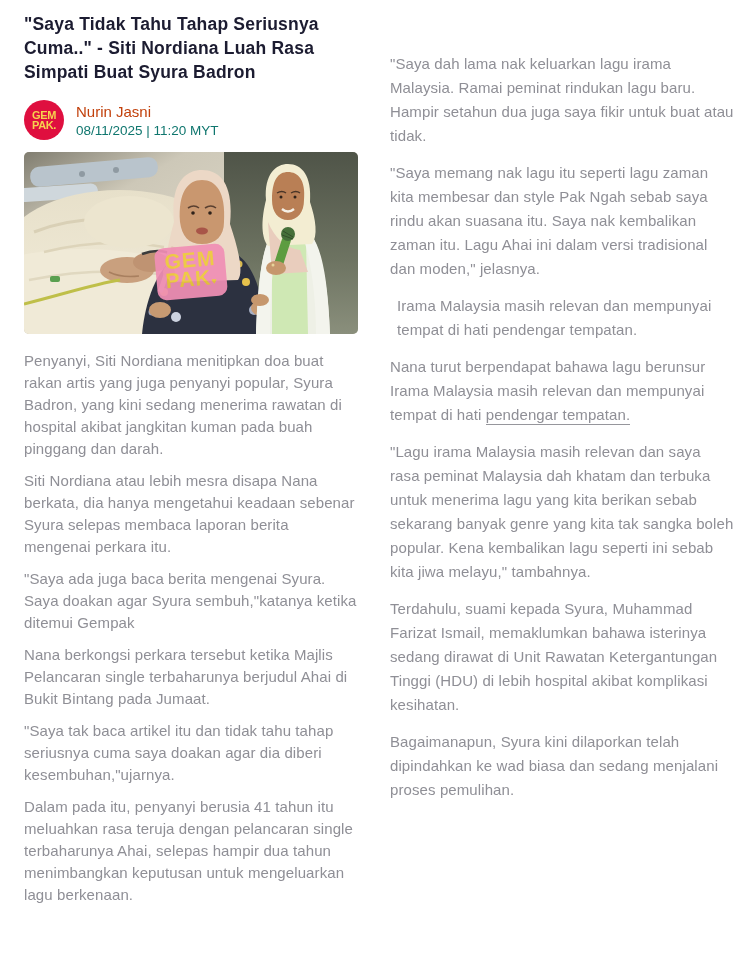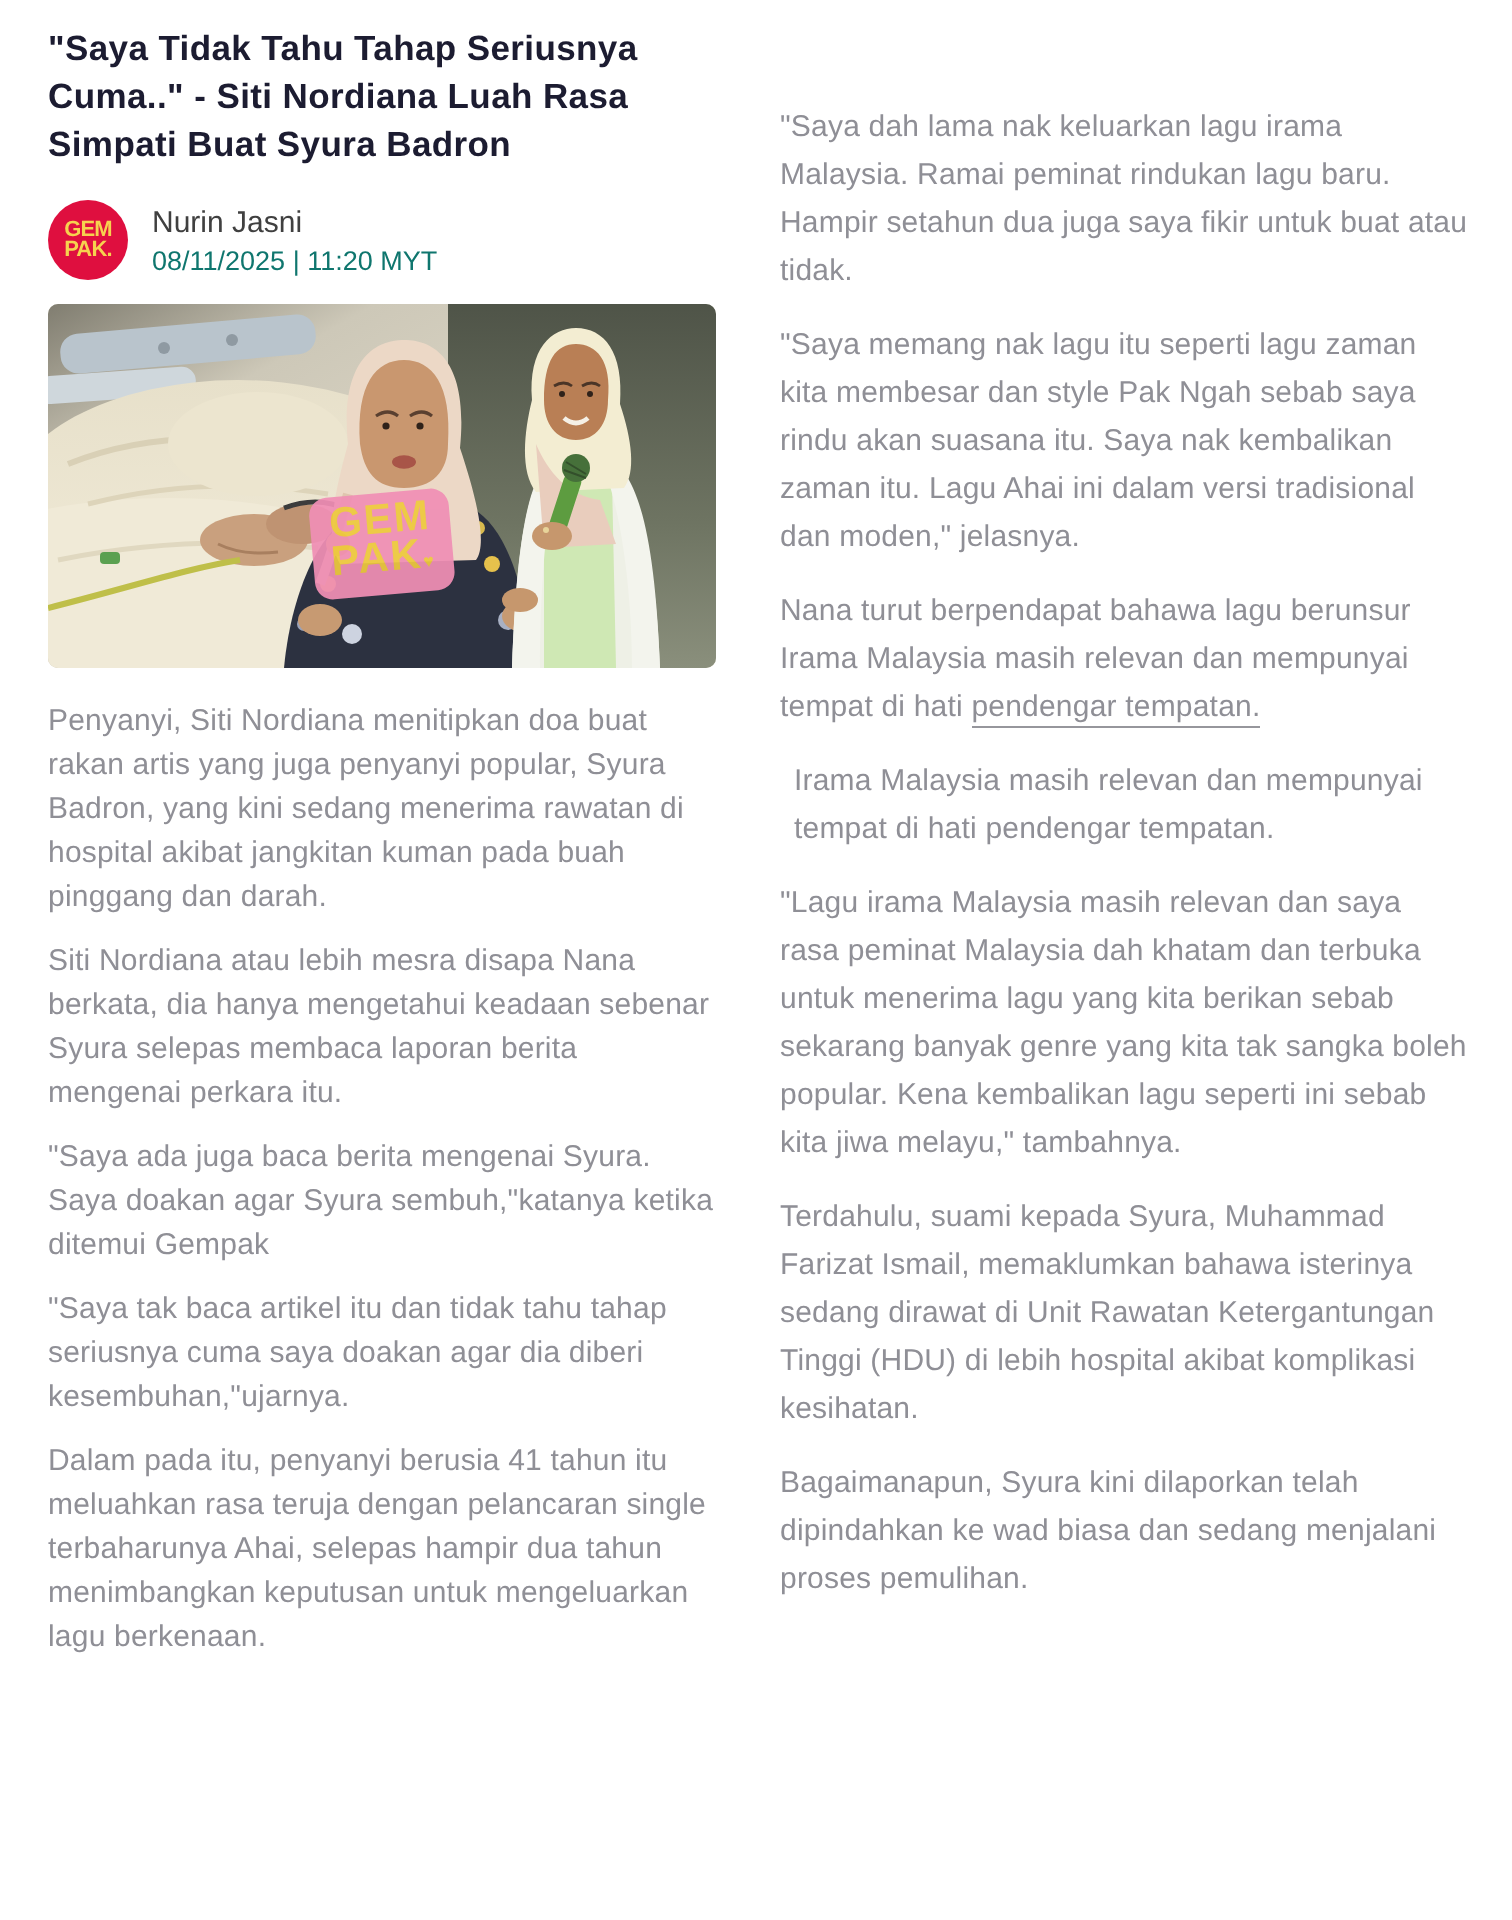--- a/index.html
+++ b/index.html
@@ -46,21 +46,21 @@
   .logo-badge span{
     font-size:11px;
     font-weight:900;
     color:#f6d24f;
     line-height:10px;
     letter-spacing:-0.4px;
   }
   .byline-meta{display:flex;flex-direction:column;}
   .author{
     font-size:15px;
-    color:#404040;
+    color:#c2410c;
     margin-bottom:3px;
   }
   .date{
     font-size:13.5px;
     color:#0f766e;
   }
 
   .photo{
     margin-top:12px;
     width:334px;height:182px;
@@ -220,30 +220,31 @@
       <div class="watermark">
         <span class="wm-line">GEM</span>
         <span class="wm-line"><span>PAK</span><span class="wm-heart">♥</span></span>
       </div>
     </div>
 
     <div class="paras" id="left-paras">
         <p class="para"><span>Penyanyi, Siti Nordiana menitipkan doa buat rakan artis yang juga penyanyi popular, Syura Badron, yang kini sedang menerima rawatan di hospital akibat jangkitan kuman pada buah pinggang dan darah.</span></p>
         <p class="para"><span>Siti Nordiana atau lebih mesra disapa Nana berkata, dia hanya mengetahui keadaan sebenar Syura selepas membaca laporan berita mengenai perkara itu.</span></p>
         <p class="para"><span>"Saya ada juga baca berita mengenai Syura. Saya doakan agar Syura sembuh,"katanya ketika ditemui Gempak</span></p>
+        <p class="para"><span>Nana berkongsi perkara tersebut ketika Majlis Pelancaran single terbaharunya berjudul Ahai di Bukit Bintang pada Jumaat.</span></p>
         <p class="para"><span>"Saya tak baca artikel itu dan tidak tahu tahap seriusnya cuma saya doakan agar dia diberi kesembuhan,"ujarnya.</span></p>
         <p class="para"><span>Dalam pada itu, penyanyi berusia 41 tahun itu meluahkan rasa teruja dengan pelancaran single terbaharunya Ahai, selepas hampir dua tahun menimbangkan keputusan untuk mengeluarkan lagu berkenaan.</span></p>
       </div>
   </div>
 
   <div class="col-right">
     <div class="paras" id="right-paras">
         <p class="para"><span>"Saya dah lama nak keluarkan lagu irama Malaysia. Ramai peminat rindukan lagu baru. Hampir setahun dua juga saya fikir untuk buat atau tidak.</span></p>
         <p class="para"><span>"Saya memang nak lagu itu seperti lagu zaman kita membesar dan style Pak Ngah sebab saya rindu akan suasana itu. Saya nak kembalikan zaman itu. Lagu Ahai ini dalam versi tradisional dan moden," jelasnya.</span></p>
+        <p class="para indent"><span>Irama Malaysia masih relevan dan mempunyai tempat di hati pendengar tempatan.</span></p>
         <p class="para"><span>Nana turut berpendapat bahawa lagu berunsur Irama Malaysia masih relevan dan mempunyai tempat di hati </span><span class="u-link">pendengar tempatan.</span></p>
-        <p class="para indent"><span>Irama Malaysia masih relevan dan mempunyai tempat di hati pendengar tempatan.</span></p>
         <p class="para"><span>"Lagu irama Malaysia masih relevan dan saya rasa peminat Malaysia dah khatam dan terbuka untuk menerima lagu yang kita berikan sebab sekarang banyak genre yang kita tak sangka boleh popular. Kena kembalikan lagu seperti ini sebab kita jiwa melayu," tambahnya.</span></p>
         <p class="para"><span>Terdahulu, suami kepada Syura, Muhammad Farizat Ismail, memaklumkan bahawa isterinya sedang dirawat di Unit Rawatan Ketergantungan Tinggi (HDU) di lebih hospital akibat komplikasi kesihatan.</span></p>
         <p class="para"><span>Bagaimanapun, Syura kini dilaporkan telah dipindahkan ke wad biasa dan sedang menjalani proses pemulihan.</span></p>
       </div>
   </div>
 
 </div>
 
 </body></html>

